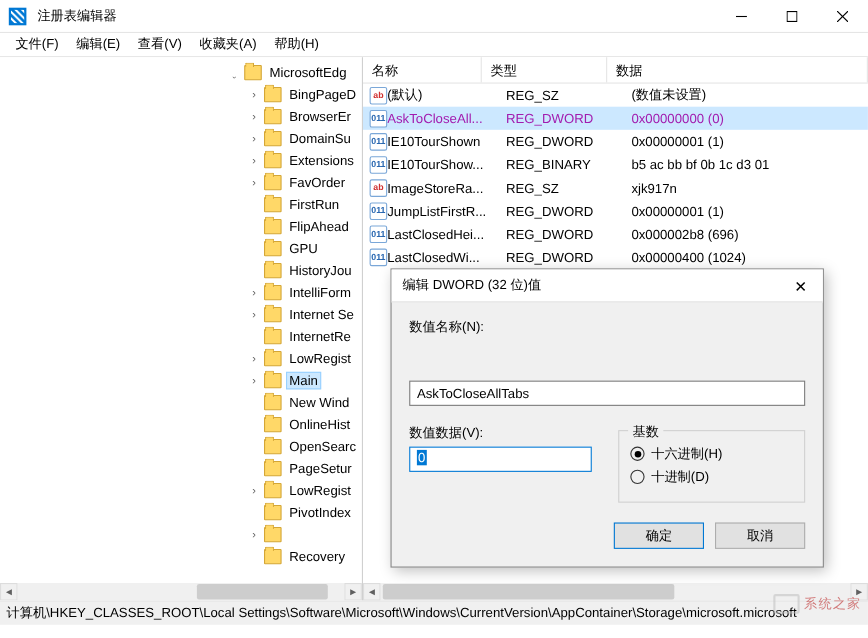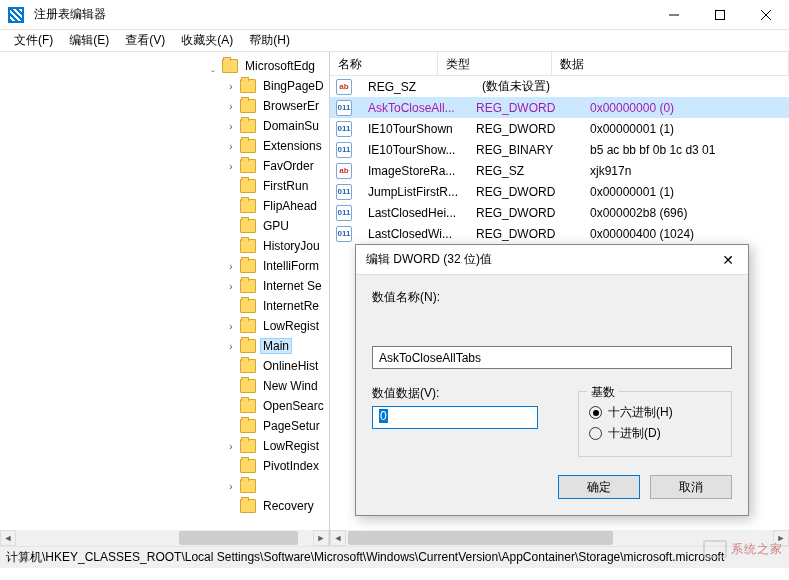--- a/index.html
+++ b/index.html
@@ -38,21 +38,21 @@
     .hscroll .track { flex:1; height:16px; background:#f0f0f0; position:relative; }
     .hscroll .thumb { position:absolute; height:14px; top:1px; background:#cdcdcd; border-radius:2px; }
 
     
     .listpane { flex: 1; position: relative; background:#fff; }
     .list-header { display: flex; height: 24px; border-bottom: 1px solid #e5e5e5; background:#fff; }
     .list-header .col { padding: 4px 8px; color:#000; border-right: 1px solid #e5e5e5; }
     .list-body { }
     .list-row { display: flex; align-items: center; height: 21px; padding-left: 6px; }
     .list-row.selected { background: #cce8ff; }
-    .val-icon { width: 16px; height: 16px; margin-right: 16px; flex-shrink:0; position:relative; background:#fff; border:1px solid #7aa7d8; border-radius:2px; display:flex; align-items:center; justify-content:center; font-size:8px; font-weight:bold; }
+    .val-icon { width: 16px; height: 16px; margin-right: 0; flex-shrink:0; position:relative; background:#fff; border:1px solid #7aa7d8; border-radius:2px; display:flex; align-items:center; justify-content:center; font-size:8px; font-weight:bold; }
     .val-icon.sz { color:#d03030; }
     .val-icon.bin { color:#2766b0; }
     .cell { overflow: hidden; text-overflow: ellipsis; white-space: nowrap; padding-right: 8px; }
     .c-name { width: 108px; }
     .c-type { width: 114px; }
     .c-data { flex: 1; }
     .list-row.selected .cell { color:#a21caf; }
 
     .listpane .hscroll .thumb { left: 2px; width: 60%; }
 
@@ -62,21 +62,21 @@
     
     .dialog { position: absolute; left: 355px; top: 244px; width: 394px; background: #f0f0f0; border: 1px solid #888; box-shadow: 3px 3px 12px rgba(0,0,0,.25); }
     .dialog .dlg-title { height: 30px; display:flex; align-items:center; background:#fff; border-bottom:1px solid #ddd; padding-left:10px; }
     .dialog .dlg-close { width:40px; height:30px; display:flex; align-items:center; justify-content:center; font-size:14px; }
     .dialog .dlg-body { padding: 14px 16px 16px; }
     .dialog .label { margin-bottom: 4px; }
     .dialog input[type=text] { width: 100%; height: 23px; border: 1px solid #7a7a7a; background:#fff; padding: 2px 6px; font-family:inherit; font-size:12px; }
     .dialog input[type=text][readonly] { background:#fff;margin-top:36px; }
     .dialog .row2 { display:flex; margin-top:16px; gap: 24px; }
     .dialog .value-col { flex: 0 0 166px; }
-    .dialog .radix-col { flex: 1; margin-left: 16px; }
+    .dialog .radix-col { flex: 1; }
     .dialog .radix-group { border:1px solid #d0d0d0; padding: 8px 10px 10px; position: relative; margin-top: 6px; }
     .dialog .radix-legend { position:absolute; top:-8px; left:8px; background:#f0f0f0; padding:0 4px; }
     .dialog .radio-row { display:flex; align-items:center; margin: 4px 0; gap:6px; }
     .dialog .radio { width:13px; height:13px; border:1px solid #333; border-radius:50%; display:inline-flex; align-items:center; justify-content:center; }
     .dialog .radio.checked::after { content:""; width:6px; height:6px; background:#000; border-radius:50%; }
     .dialog .dlg-buttons { display:flex; justify-content:flex-end; gap:10px; margin-top:18px; }
     .dialog button.dlgbtn { width: 82px; height: 24px; background:#e1e1e1; border:1px solid #adadad; font-family:inherit; font-size:12px; }
     .dialog button.dlgbtn.primary { border:1px solid #0078d4;margin-left:32px; }
     .dialog .value-input { height:23px; border:1px solid #0078d4; background:#fff; padding:2px 6px; }
     .dialog .value-input .sel { background:#0078d4; color:#fff; padding:0 1px; }
@@ -193,26 +193,26 @@
             <span class="tree-label">LowRegist</span>
           </div>
           <div class="tree-row child selected">
             <span class="tree-chevron">›</span>
             <span class="folder-icon"></span>
             <span class="tree-label">Main</span>
           </div>
           <div class="tree-row child">
             <span class="tree-chevron blank">›</span>
             <span class="folder-icon"></span>
+            <span class="tree-label">New Wind</span>
+          </div>
+          <div class="tree-row child">
+            <span class="tree-chevron blank">›</span>
+            <span class="folder-icon"></span>
             <span class="tree-label">OnlineHist</span>
-          </div>
-          <div class="tree-row child">
-            <span class="tree-chevron blank">›</span>
-            <span class="folder-icon"></span>
-            <span class="tree-label">New Wind</span>
           </div>
           <div class="tree-row child">
             <span class="tree-chevron blank">›</span>
             <span class="folder-icon"></span>
             <span class="tree-label">OpenSearc</span>
           </div>
           <div class="tree-row child">
             <span class="tree-chevron blank">›</span>
             <span class="folder-icon"></span>
             <span class="tree-label">PageSetur</span>
@@ -250,20 +250,21 @@
 
   <div class="listpane">
     <div class="list-header">
       <div class="col c-name">名称</div>
       <div class="col c-type">类型</div>
       <div class="col c-data">数据</div>
     </div>
     <div class="list-body" id="list-body">
         <div class="list-row">
           <span class="val-icon sz">ab</span>
+          <span class="cell c-name">(默认)</span>
           <span class="cell c-type">REG_SZ</span>
           <span class="cell c-data">(数值未设置)</span>
         </div>
         <div class="list-row selected">
           <span class="val-icon bin">011</span>
           <span class="cell c-name">AskToCloseAll...</span>
           <span class="cell c-type">REG_DWORD</span>
           <span class="cell c-data">0x00000000 (0)</span>
         </div>
         <div class="list-row">

